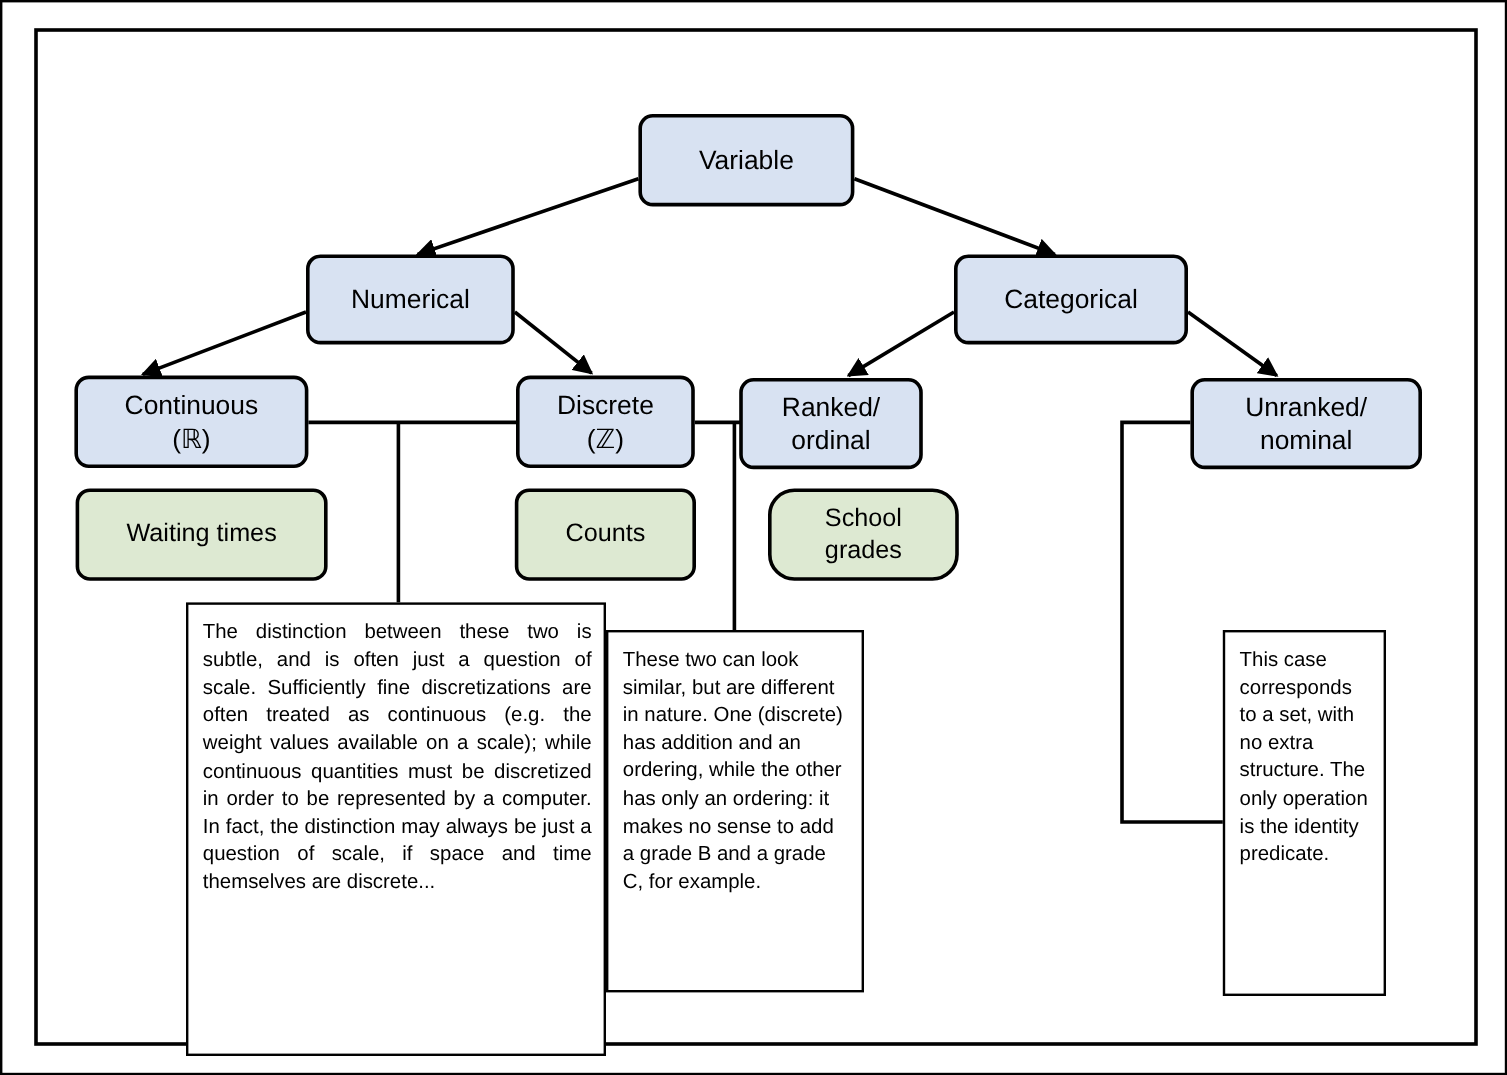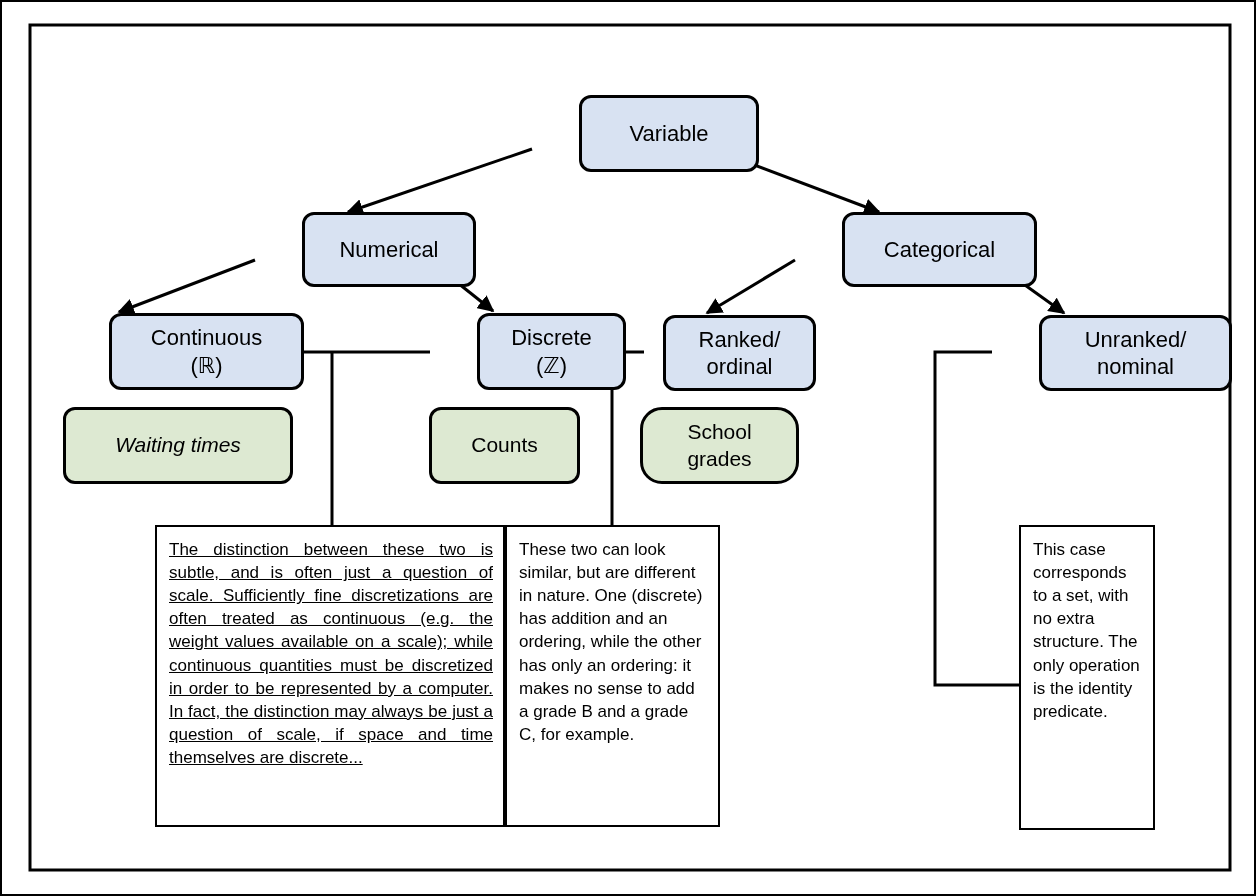--- a/index.html
+++ b/index.html
@@ -18,45 +18,45 @@
     position:absolute;
     box-sizing:border-box;
     display:flex;align-items:center;justify-content:center;
     text-align:center;
     border:3px solid #000;
     border-radius:12px;
     white-space:pre-line;
     line-height:1.25;
     background:#fff;
   }
-  .node{font-size:22px;margin-left:47px;}
+  .node{font-size:22px;}
   .example{font-size:21px;}
   .note{
     position:absolute;
     box-sizing:border-box;
     border:2px solid #000;
     background:#ffffff;
     font-size:17px;
     line-height:1.36;
     padding:11px 10px 8px 12px;
   }
   .note.justify{text-align:justify;}
   
   #node-variable   {left:530px;top:93px; width:180px;height:77px;}
   #node-numerical  {left:253px;top:210px;width:174px;height:75px;}
   #node-categorical{left:793px;top:210px;width:195px;height:75px;}
   #node-continuous {left:60px; top:311px;width:195px;height:77px;}
   #node-discrete   {left:428px;top:311px;width:149px;height:77px;}
   #node-ranked     {left:614px;top:313px;width:153px;height:76px;}
   #node-unranked   {left:990px;top:313px;width:193px;height:76px;}
-  #example-waiting {left:61px; top:405px;width:230px;height:77px;font-style:italic;}
+  #example-waiting {left:61px; top:405px;width:210px;height:77px;}
   #example-counts  {left:427px;top:405px;width:151px;height:77px;}
   #example-school  {left:638px;top:405px;width:159px;height:77px;border-radius:22px;}
   #example-eye     {left:963px;top:405px;width:244px;height:73px;}
-  #note-1{left:153px; top:523px;width:350px;height:302px;text-decoration:underline;}
+  #note-1{left:153px; top:500px;width:350px;height:378px;}
   #note-2{left:503px; top:523px;width:215px;height:302px;}
   #note-3{left:1017px;top:523px;width:136px;height:305px;}
 </style>
 </head>
 <body>
 
 <div class="canvas">
 
   <svg class="layer" width="1256" height="896" viewBox="0 0 1256 896">
     <defs>

